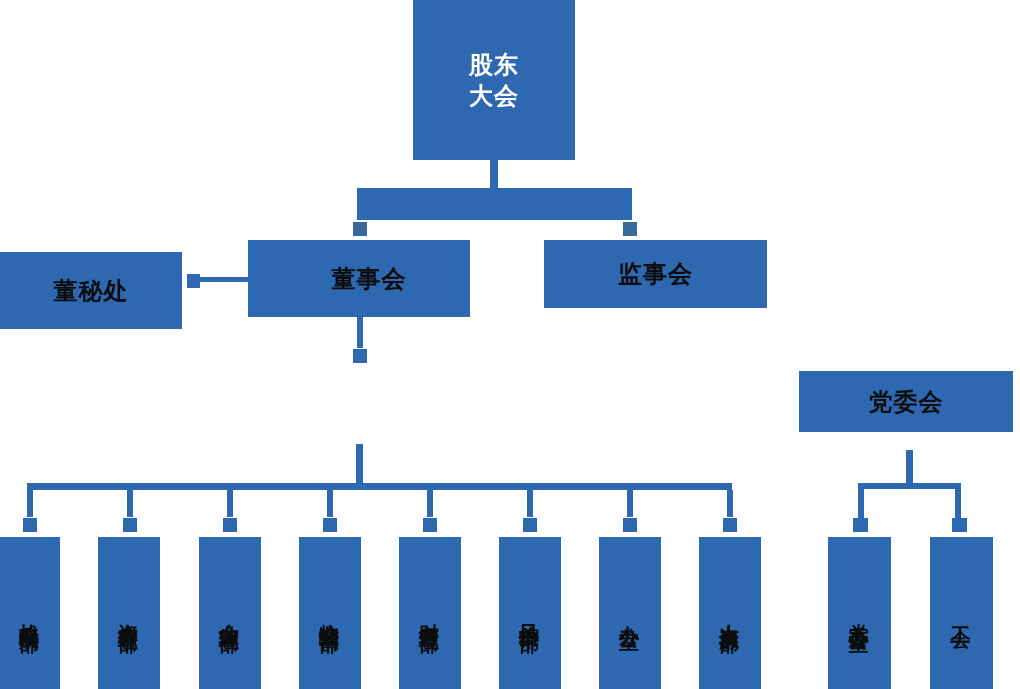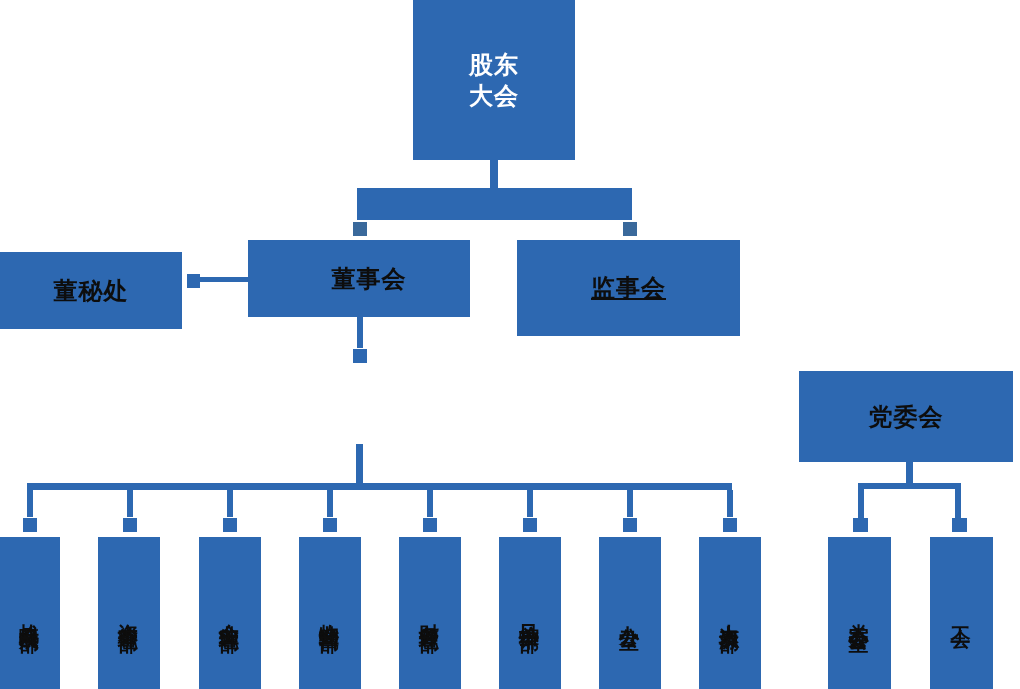--- a/index.html
+++ b/index.html
@@ -28,23 +28,23 @@
     writing-mode:vertical-rl;text-orientation:upright;
     letter-spacing:2px;
   }
   .conn{position:absolute;background:var(--primary);}
   .joint{position:absolute;background:var(--primary);}
   .joint.dark{background:var(--square-dark);}
   
   .n-root{left:413px;top:0;width:162px;height:160px;}
   .n-secr{left:0;top:252px;width:182px;height:77px;}
   .n-board{left:248px;top:240px;width:222px;height:77px;padding-left:20px;}
-  .n-superv{left:517px;top:240px;width:223px;height:96px;text-decoration:underline;}
+  .n-superv{left:544px;top:240px;width:223px;height:68px;}
   .n-pres{left:248px;top:371px;width:222px;height:73px;}
-  .n-party{left:799px;top:371px;width:214px;height:91px;}
+  .n-party{left:799px;top:371px;width:214px;height:61px;}
   .d1{left:0;top:537px;width:60px;height:152px;}
   .d2{left:98px;top:537px;width:62px;height:152px;}
   .d3{left:199px;top:537px;width:62px;height:152px;}
   .d4{left:299px;top:537px;width:62px;height:152px;}
   .d5{left:399px;top:537px;width:62px;height:152px;}
   .d6{left:499px;top:537px;width:62px;height:152px;}
   .d7{left:599px;top:537px;width:62px;height:152px;}
   .d8{left:699px;top:537px;width:62px;height:152px;}
   .p1{left:828px;top:537px;width:63px;height:152px;}
   .p2{left:930px;top:537px;width:63px;height:152px;}

